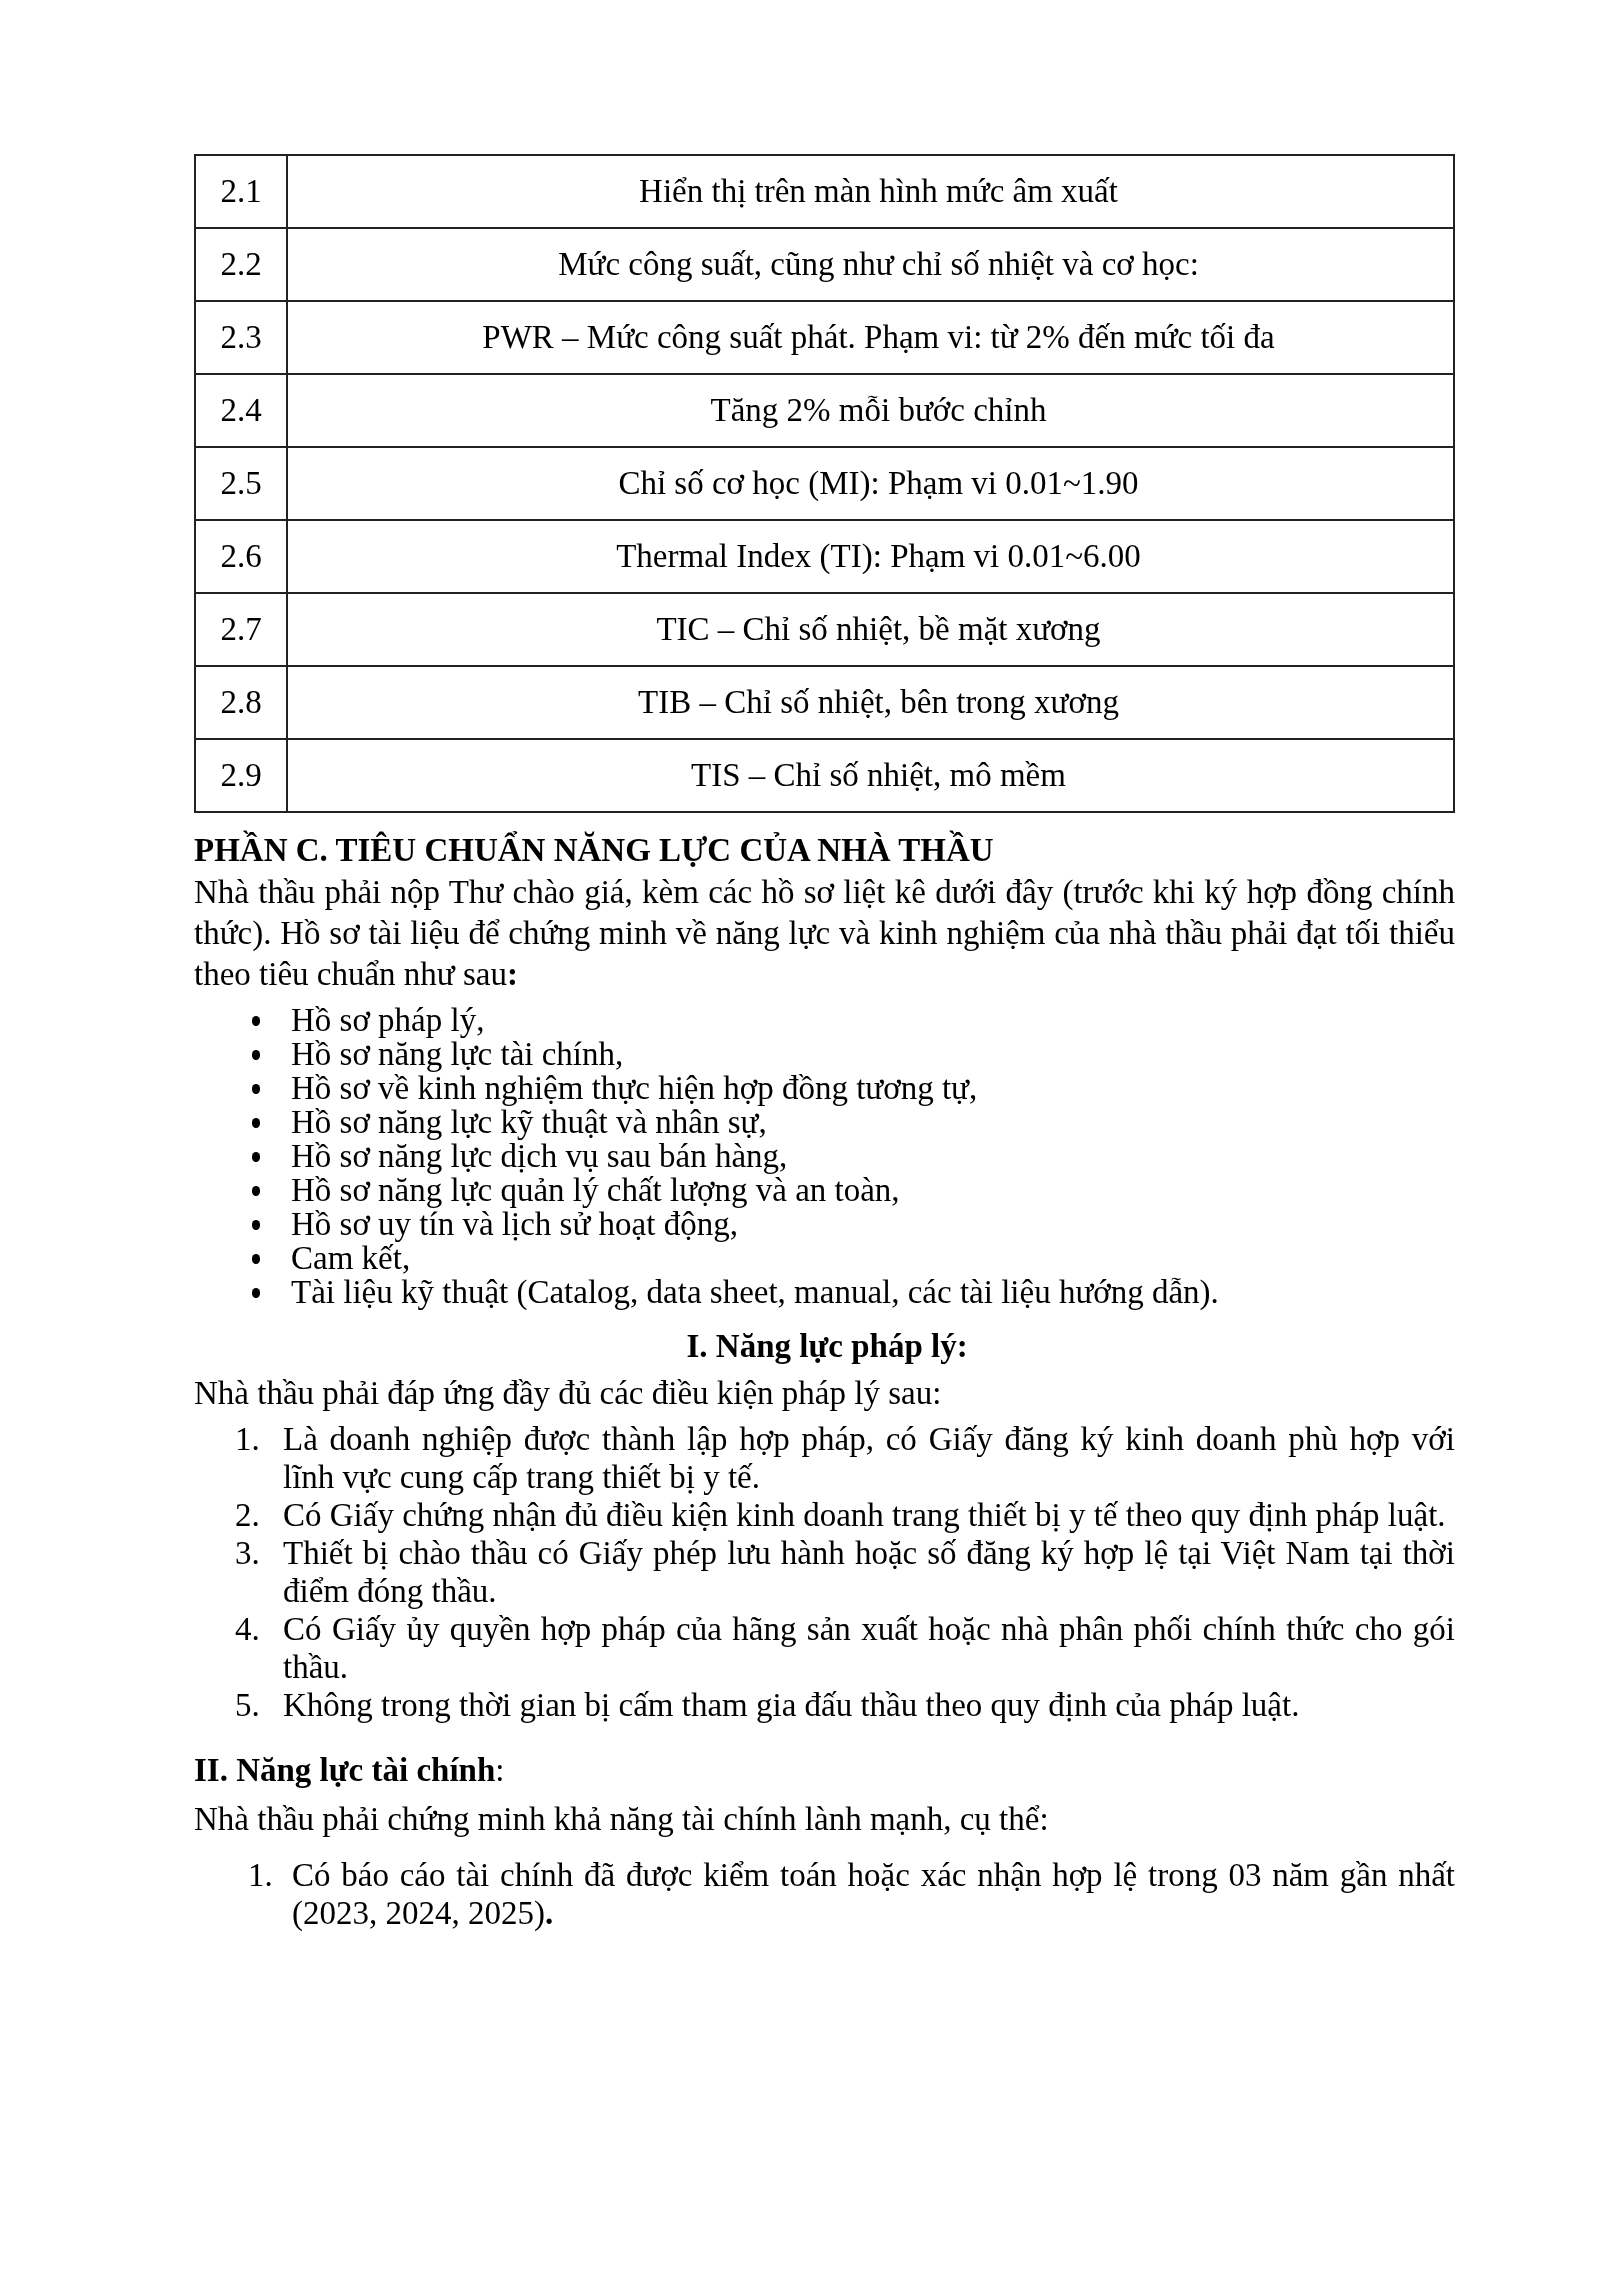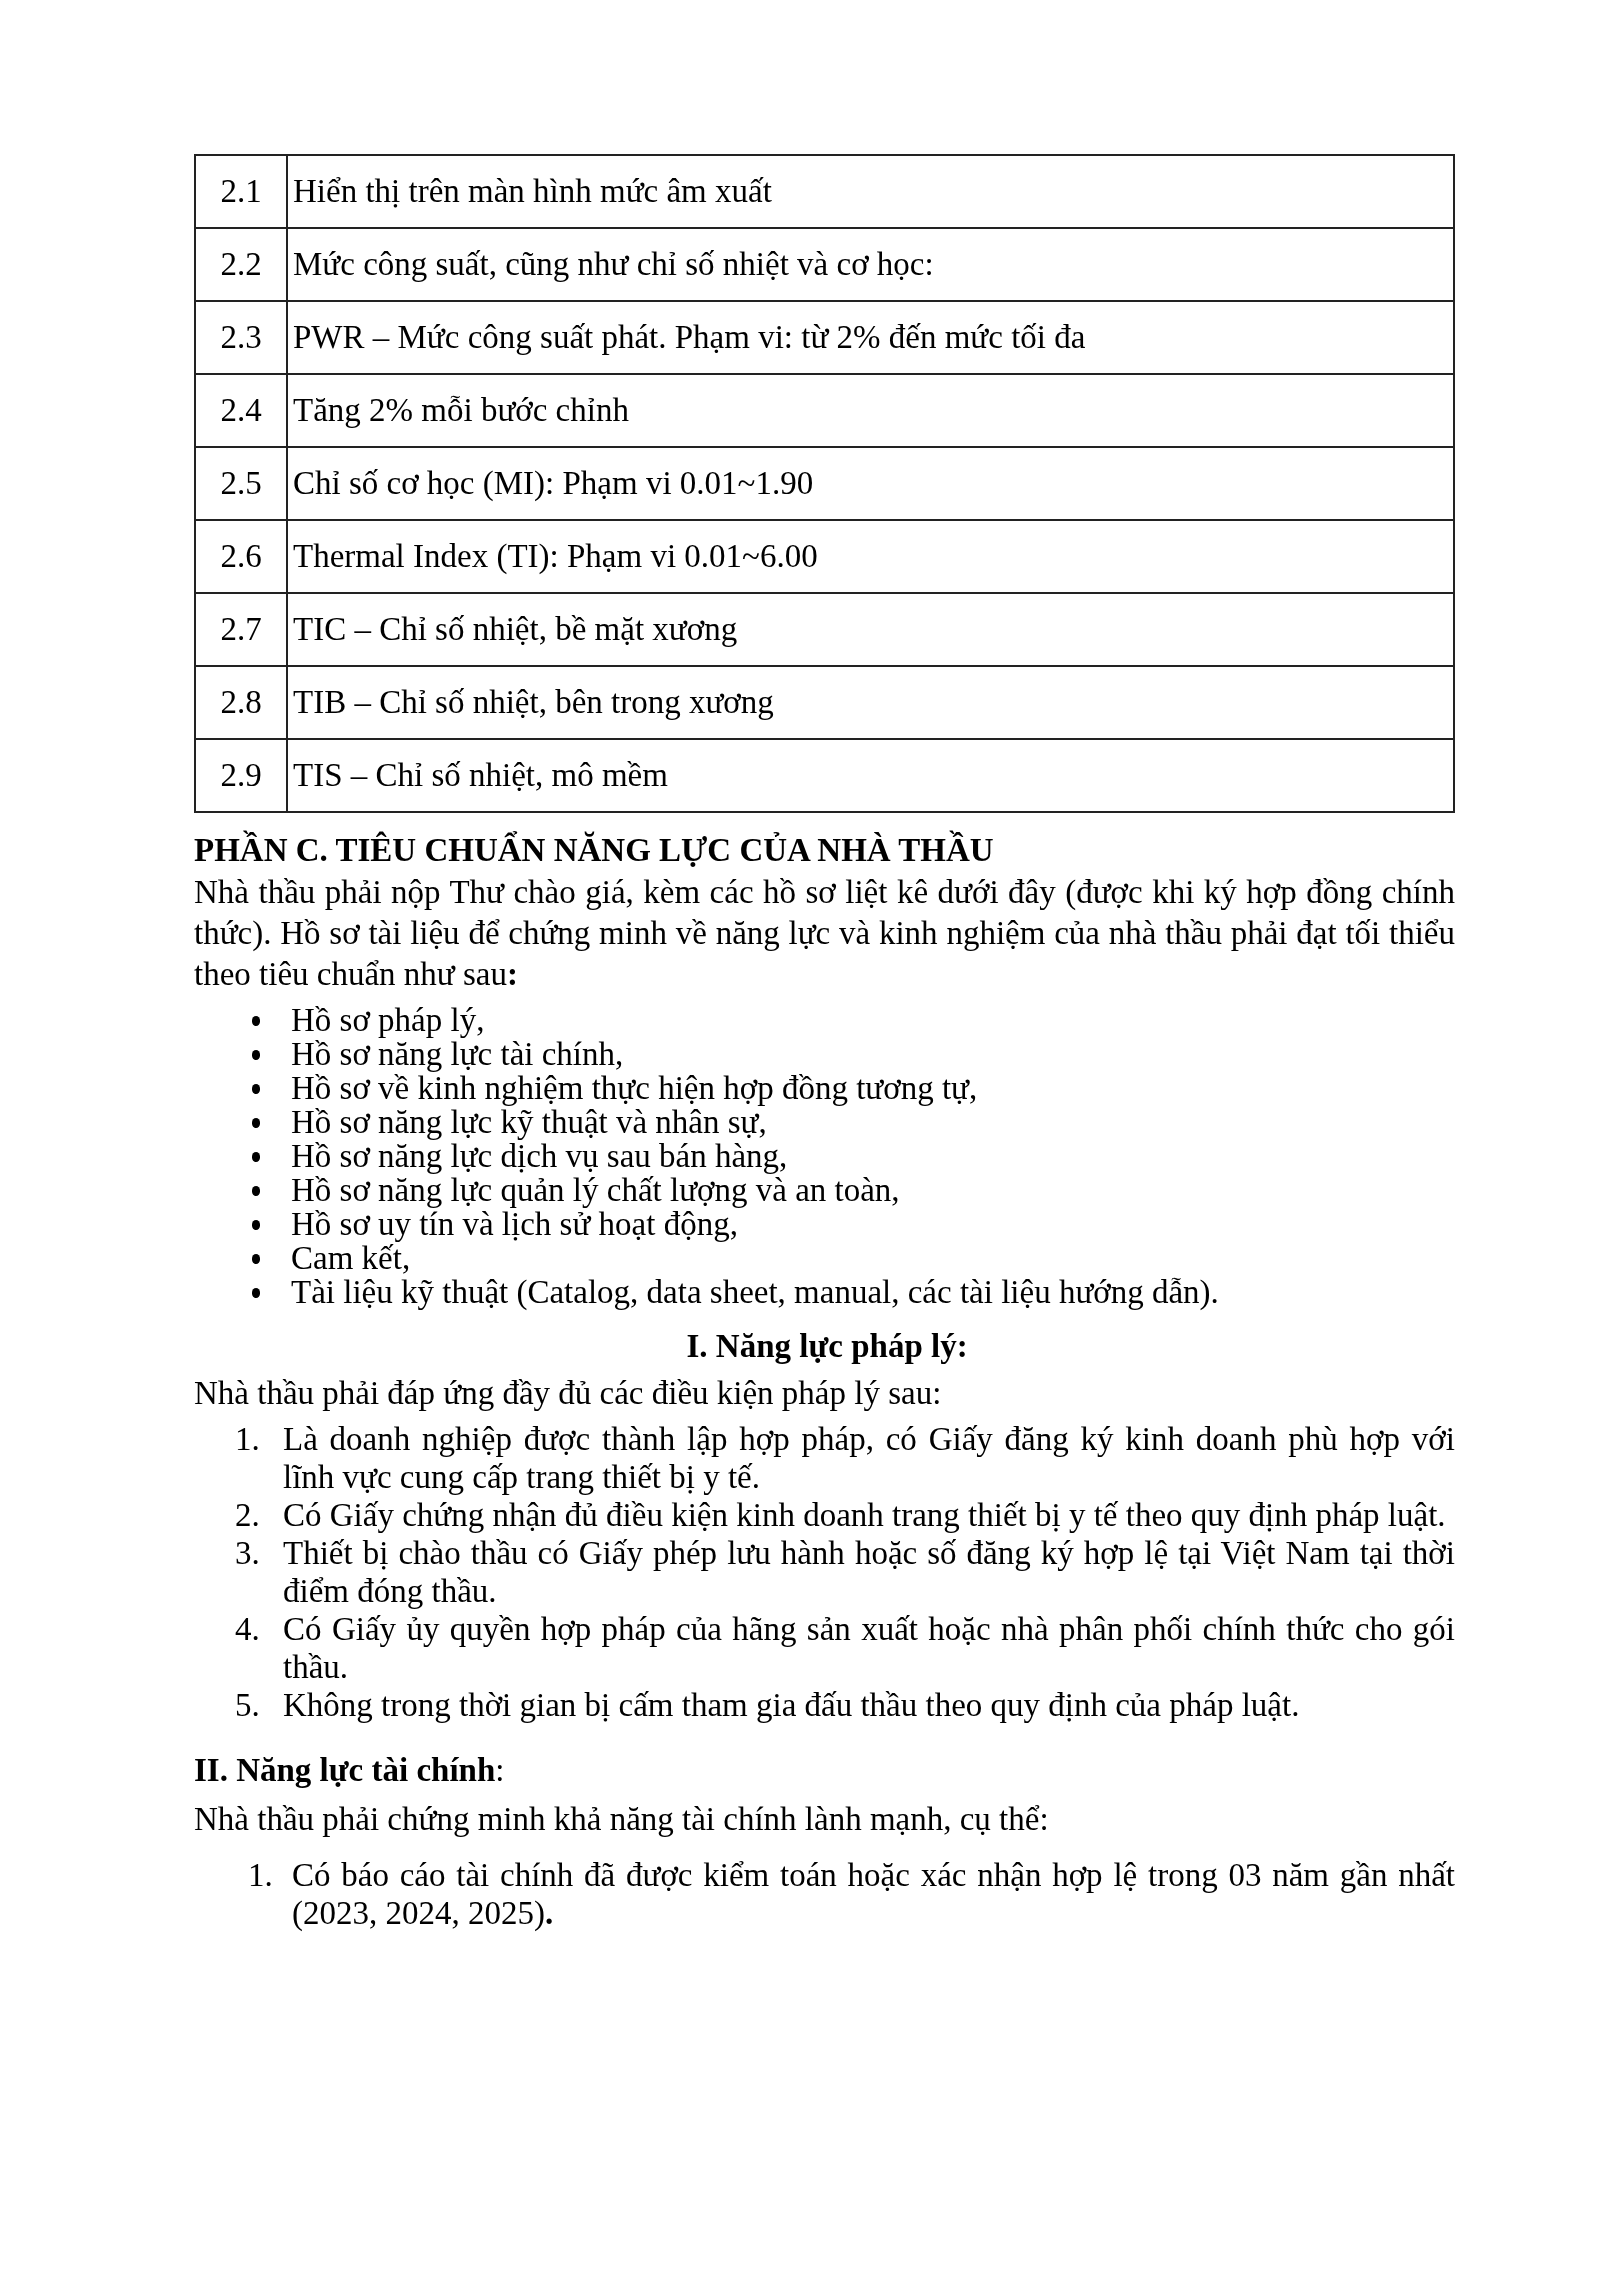--- a/index.html
+++ b/index.html
@@ -10,21 +10,21 @@
   }
   .page { position: absolute; left: 194px; top: 154px; width: 1261px; }
   table.spec {
     border-collapse: collapse; width: 1261px; table-layout: fixed; border-radius: 31px;
   }
   table.spec td {
     border: 2px solid #222; height: 71px; padding: 0; vertical-align: middle;
     line-height: 1;
   }
   table.spec td.num { width: 90px; text-align: center; }
-  table.spec td.desc { padding-left: 5px; }
+  table.spec td.desc { padding-left: 16px; text-align: center; }
   .heading {
     font-weight: bold; margin-top: 15.7px; line-height: 43px; height: 43px;
   }
   .para { line-height: 41px; text-align: justify; }
   ul.bullets {
     list-style: none; margin: 8px 0 0 0; padding: 0;
   }
   ul.bullets li {
     position: relative; line-height: 34px; height: 34px; padding-left: 97px;
   }
@@ -85,21 +85,21 @@
         </tr>
       <tr>
           <td class="num">2.9</td>
           <td class="desc">TIS – Chỉ số nhiệt, mô mềm</td>
         </tr>
     </tbody>
   </table>
 
   <div class="heading">PHẦN C. TIÊU CHUẨN NĂNG LỰC CỦA NHÀ THẦU</div>
 
-  <div class="para"><span>Nhà thầu phải nộp Thư chào giá, kèm các hồ sơ liệt kê dưới đây (được khi ký hợp đồng chính thức). Hồ sơ tài liệu để chứng minh về năng lực và kinh nghiệm của nhà thầu phải đạt tối thiểu theo tiêu chuẩn như sau</span><b>:</b></div>
+  <div class="para"><span>Nhà thầu phải nộp Thư chào giá, kèm các hồ sơ liệt kê dưới đây (trước khi ký hợp đồng chính thức). Hồ sơ tài liệu để chứng minh về năng lực và kinh nghiệm của nhà thầu phải đạt tối thiểu theo tiêu chuẩn như sau</span><b>:</b></div>
 
   <ul class="bullets">
     <li><span class="dot"></span><span>Hồ sơ pháp lý,</span></li>
     <li><span class="dot"></span><span>Hồ sơ năng lực tài chính,</span></li>
     <li><span class="dot"></span><span>Hồ sơ về kinh nghiệm thực hiện hợp đồng tương tự,</span></li>
     <li><span class="dot"></span><span>Hồ sơ năng lực kỹ thuật và nhân sự,</span></li>
     <li><span class="dot"></span><span>Hồ sơ năng lực dịch vụ sau bán hàng,</span></li>
     <li><span class="dot"></span><span>Hồ sơ năng lực quản lý chất lượng và an toàn,</span></li>
     <li><span class="dot"></span><span>Hồ sơ uy tín và lịch sử hoạt động,</span></li>
     <li><span class="dot"></span><span>Cam kết,</span></li>

